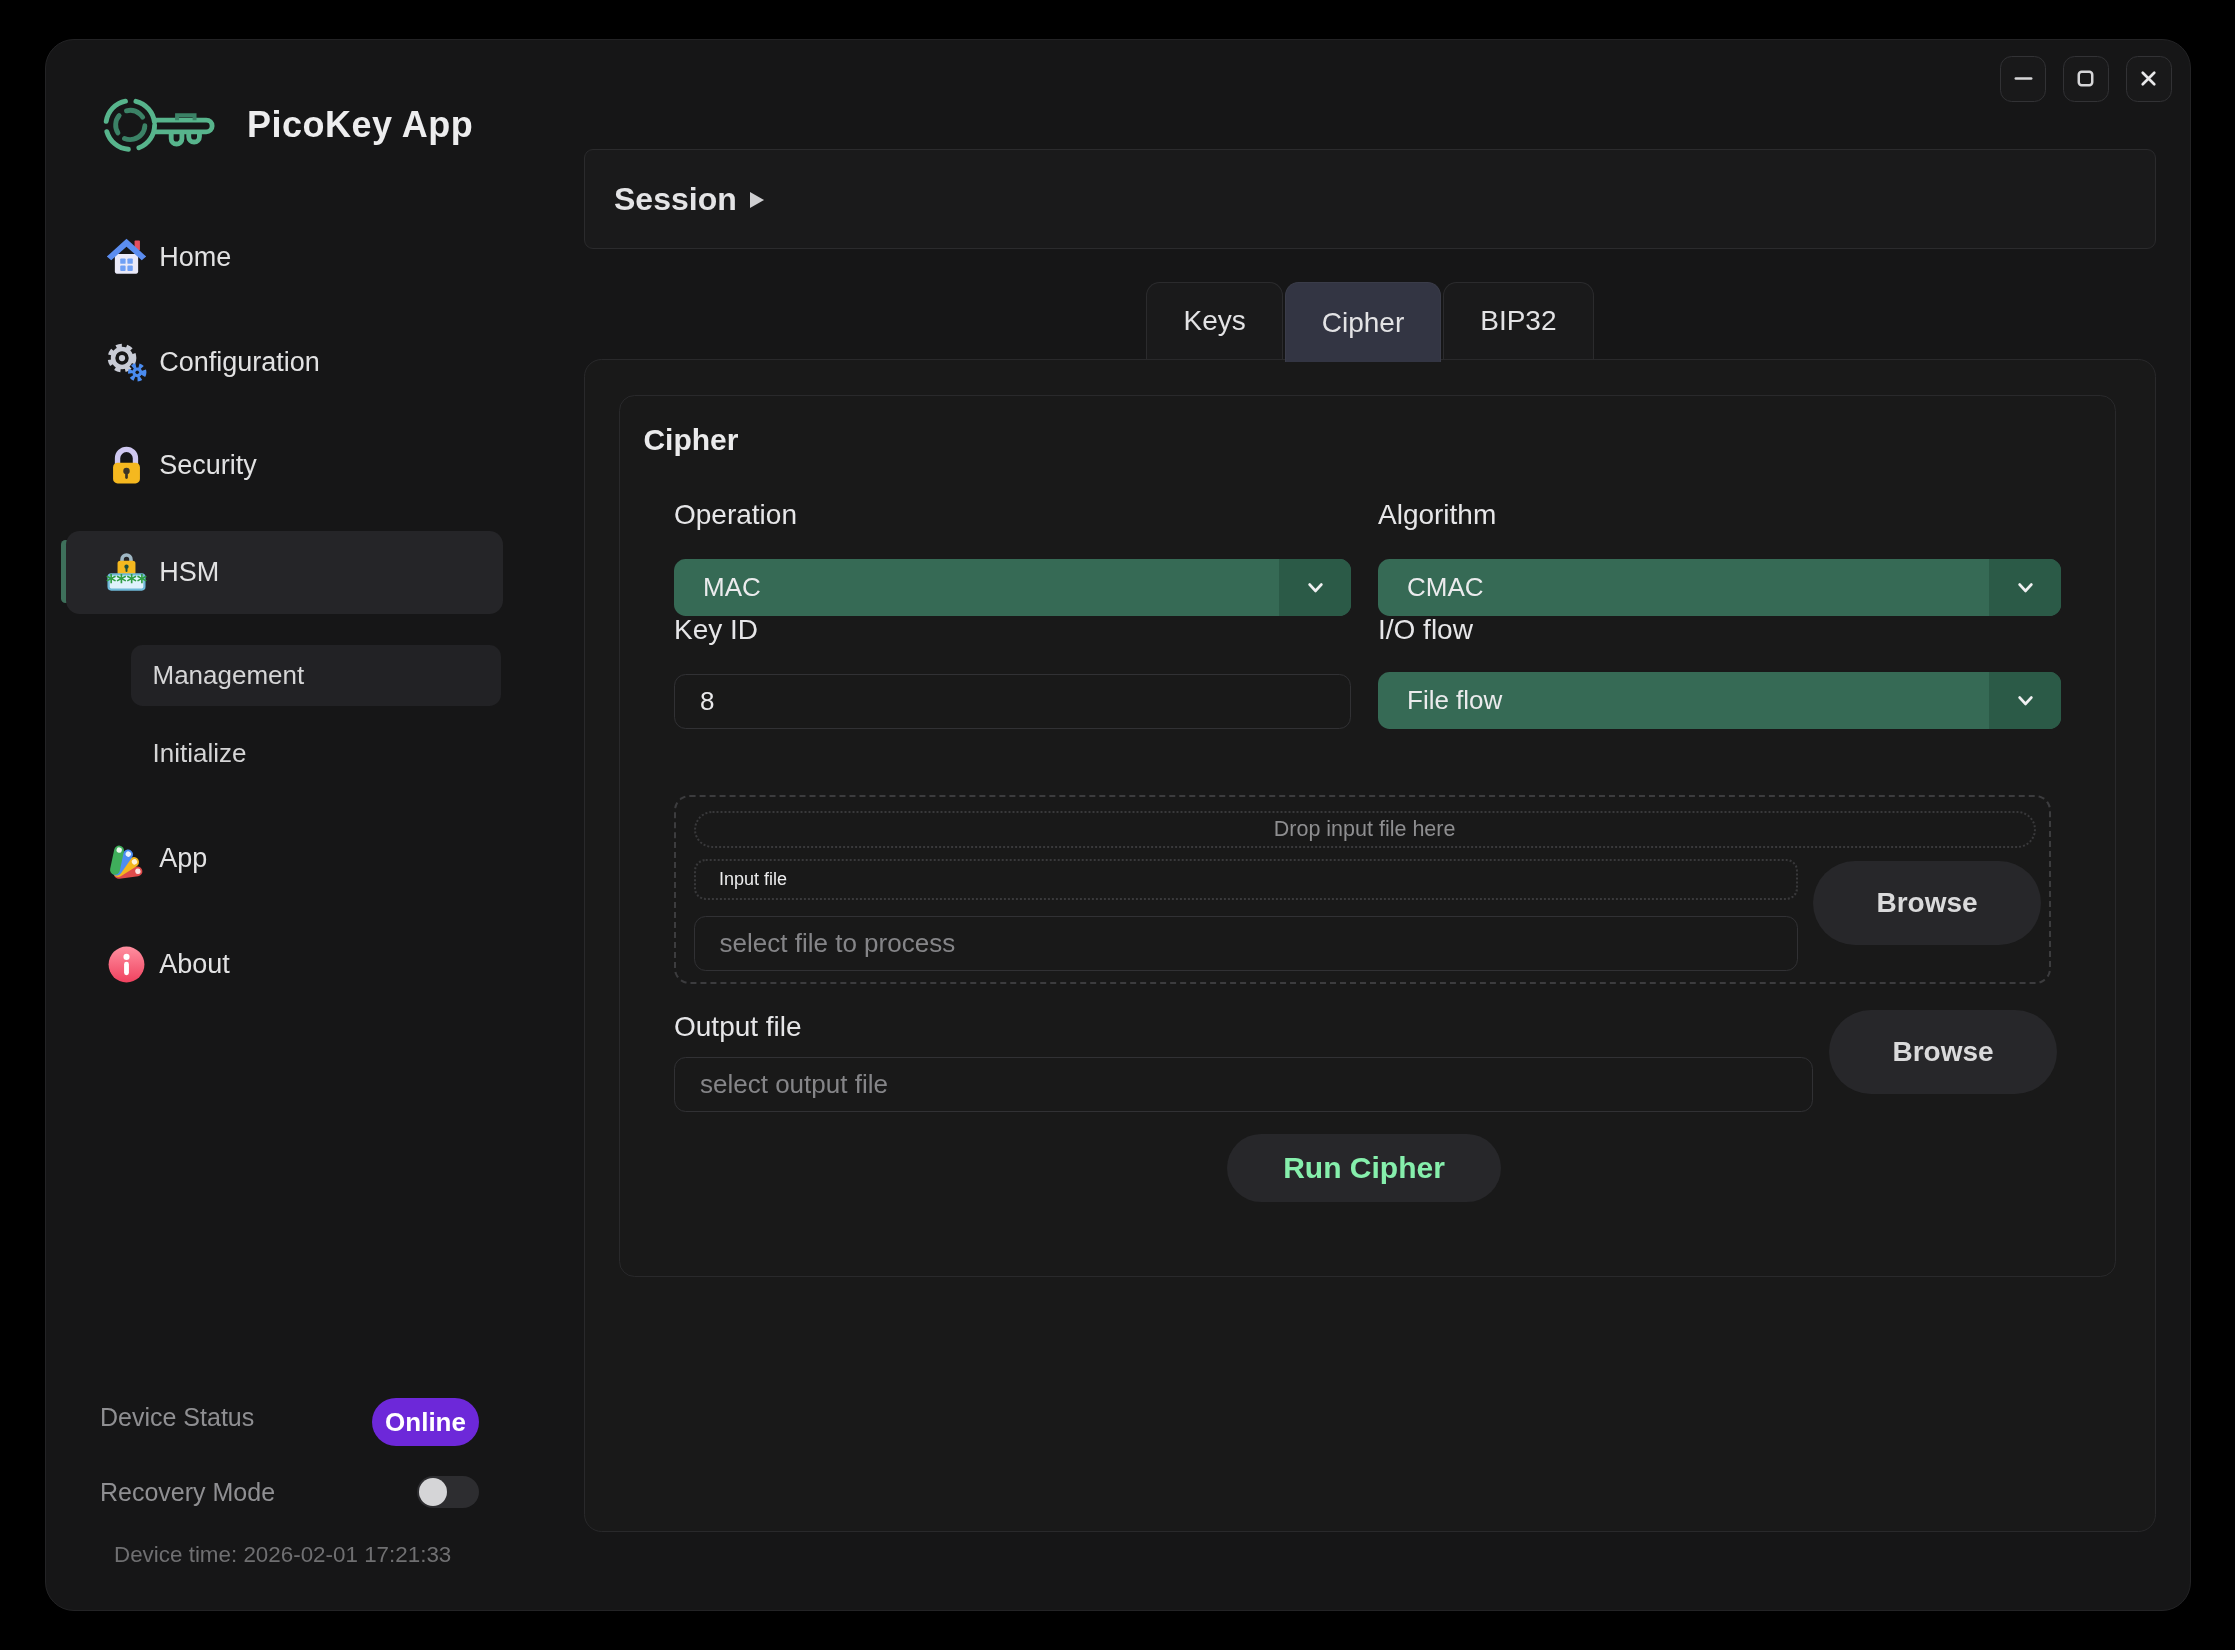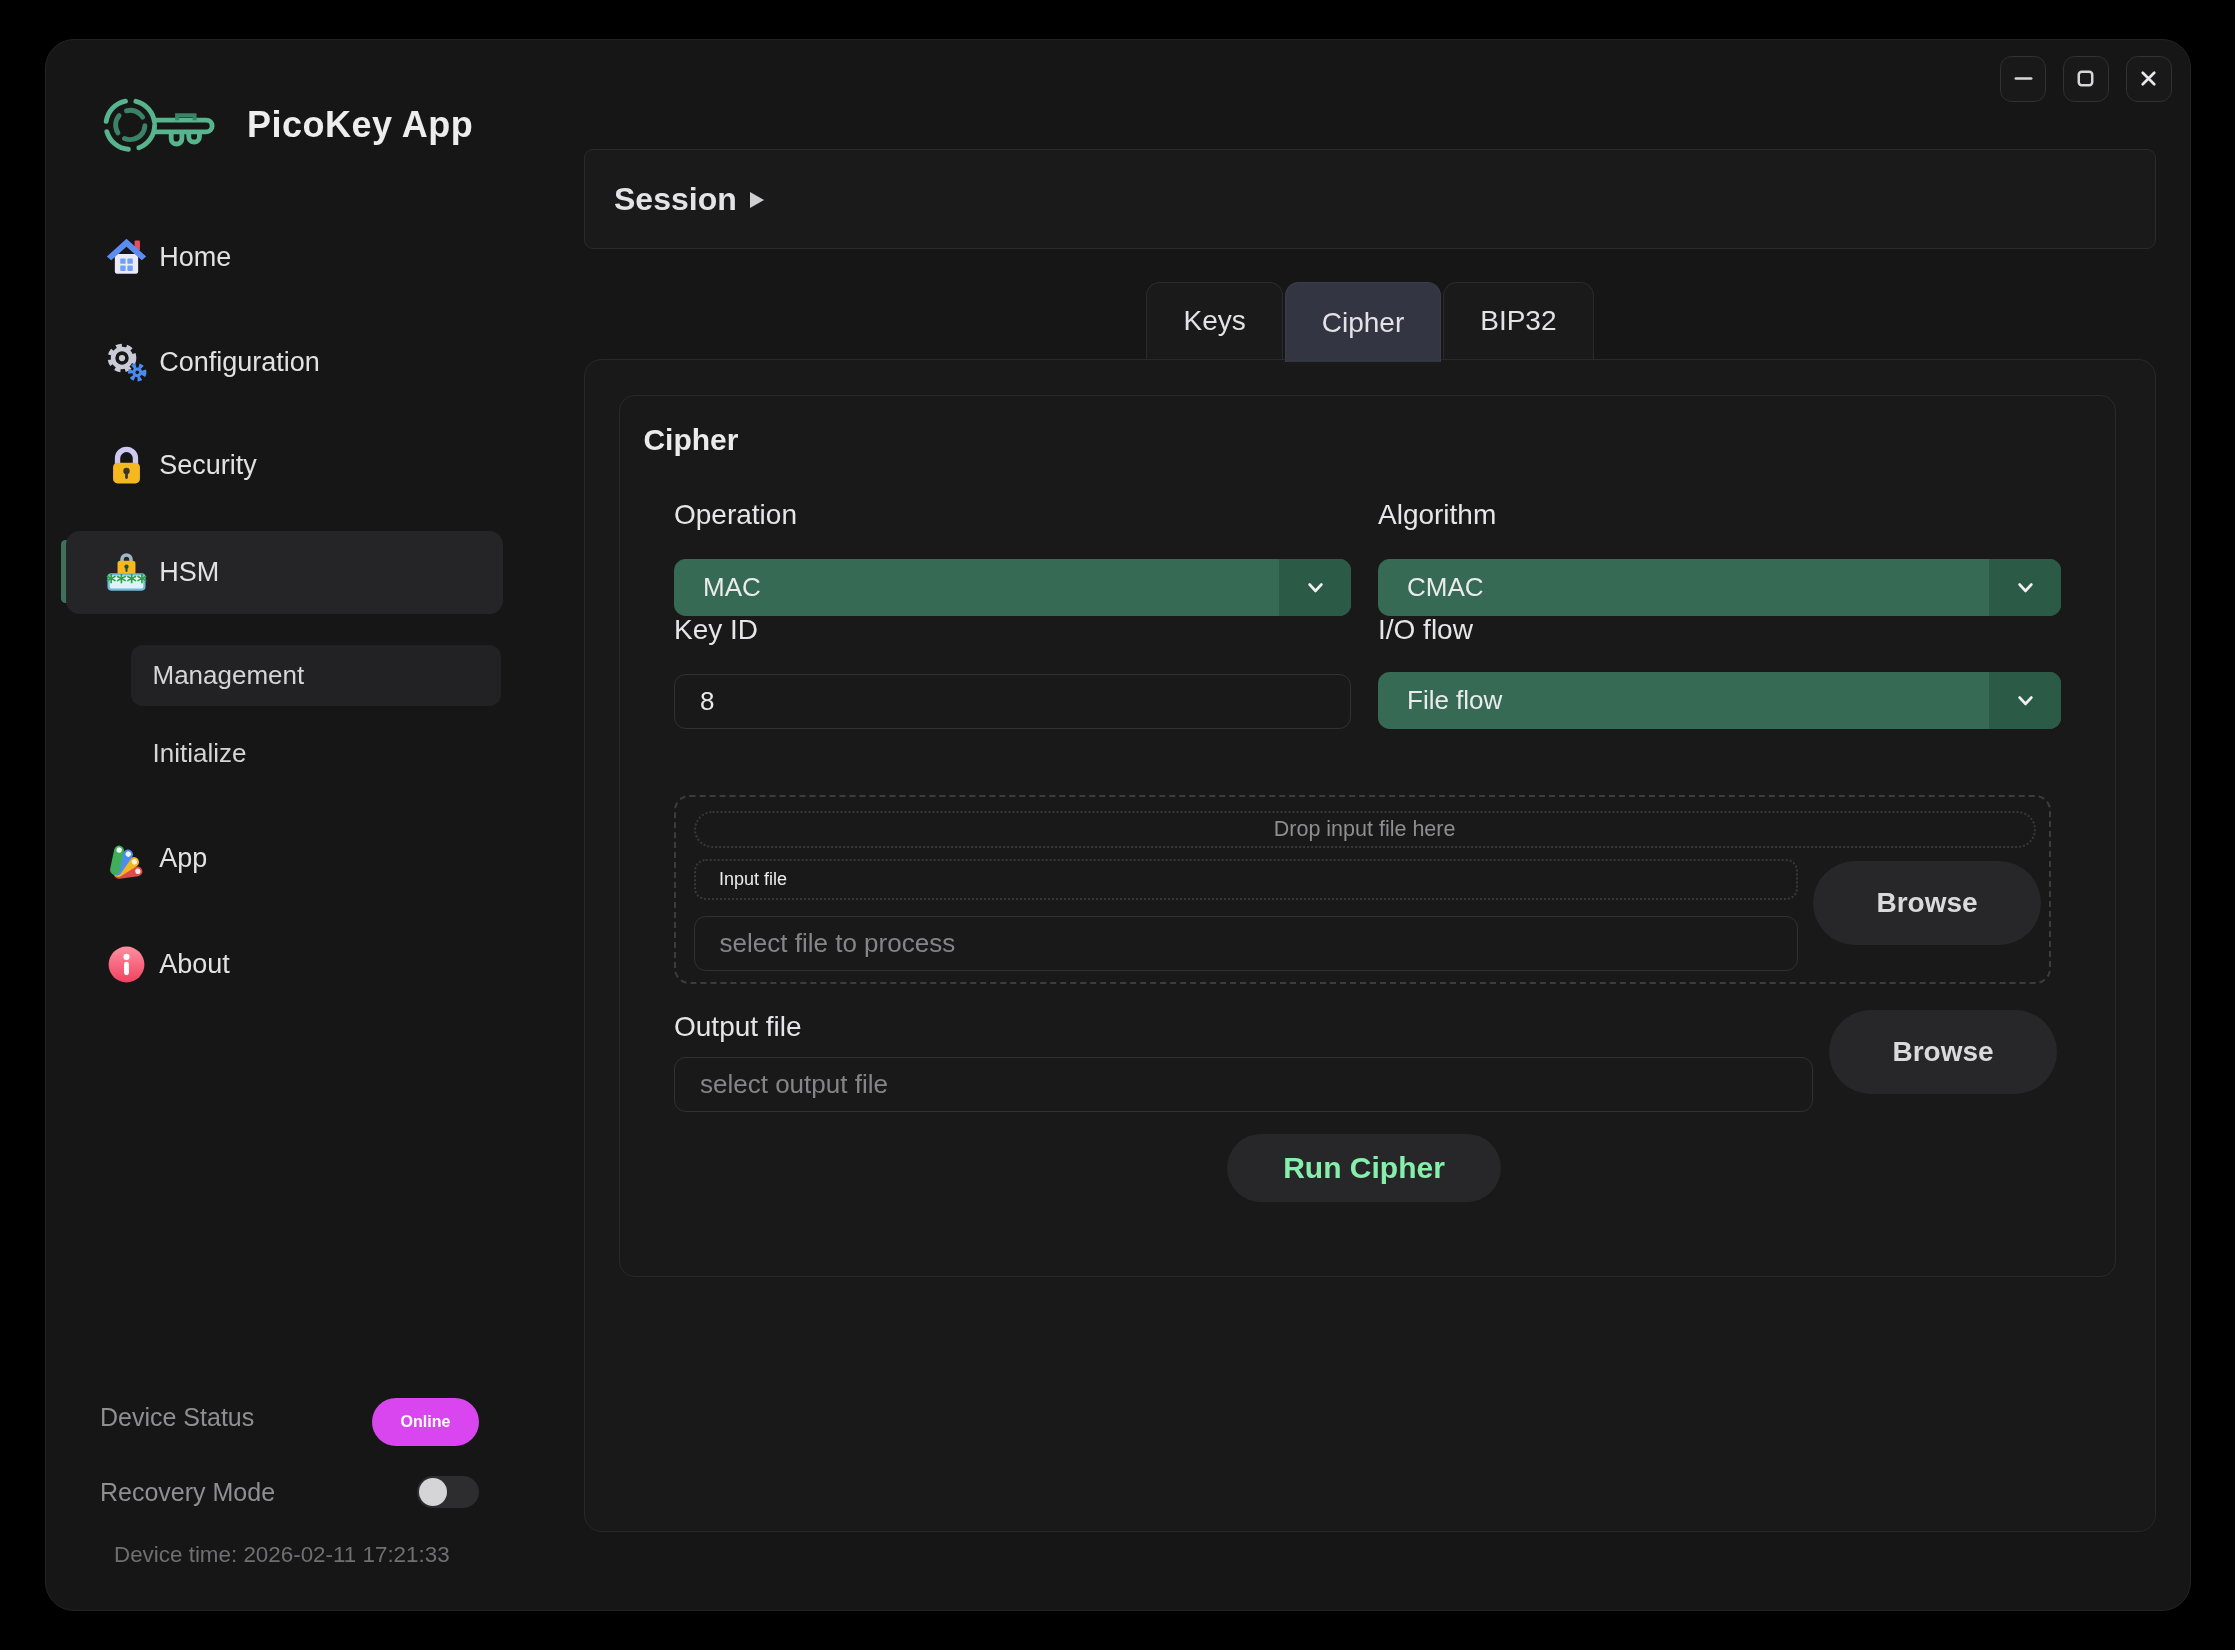--- a/index.html
+++ b/index.html
@@ -25,22 +25,22 @@
   .accent-bar { position:absolute; left:14.6px; top:500px; width:9.8px; height:63px;
                 border-radius:5.9px; background:#3e705b; }
   .nav-child { position:absolute; left:85px; width:370px; height:61px; border-radius:11.7px;
                display:flex; align-items:center; padding-left:21.5px; font-size:26px;
                color:#d5d5d6; cursor:pointer; }
   .nav-child.selected { background:#222225; }
 
   
   .muted-label { position:absolute; left:54px; font-size:25px; color:#8f8f92; }
   .online-pill { position:absolute; left:326px; top:1358px; width:107px; height:48px;
-                 border-radius:24.4px; background:#d946ef; color:#fff; font-weight:700;
-                 font-size:16px; display:flex; align-items:center; justify-content:center; }
+                 border-radius:24.4px; background:#6d28d9; color:#fff; font-weight:700;
+                 font-size:26px; display:flex; align-items:center; justify-content:center; }
   .toggle { position:absolute; left:371px; top:1436px; width:62px; height:32px;
             border-radius:16.6px; background:#2d2d30; cursor:pointer; }
   .toggle .knob { position:absolute; left:2px; top:2px; width:28px; height:28px;
                   border-radius:50%; background:#d5d5d7; }
   .device-time { position:absolute; left:68px; top:1502px; font-size:22.4px; color:#6f6f71; }
 
   
   .session-box { position:absolute; left:538px; top:109px; width:1572px; height:100px;
                  border:1.5px solid #2b2b2d; border-radius:9px; background:#1a1a1b;
                  display:flex; align-items:center; padding-left:29px; gap:13.7px; cursor:pointer; }
@@ -221,21 +221,21 @@
     </svg>
     <span>About</span>
   </div>
 
   <div class="muted-label" style="top:1363px">Device Status</div>
   <div class="online-pill">Online</div>
   <div class="muted-label" style="top:1438px">Recovery Mode</div>
   <div class="toggle">
     <div class="knob"></div>
   </div>
-  <div class="device-time">Device time: 2026-02-11 17:21:33</div>
+  <div class="device-time">Device time: 2026-02-01 17:21:33</div>
 
   <div class="session-box">
     <span class="session-title">Session</span>
     <span class="caret-right"></span>
   </div>
 
   <div class="tabs">
     <div class="tab">
         <span>Keys</span>
       </div>

